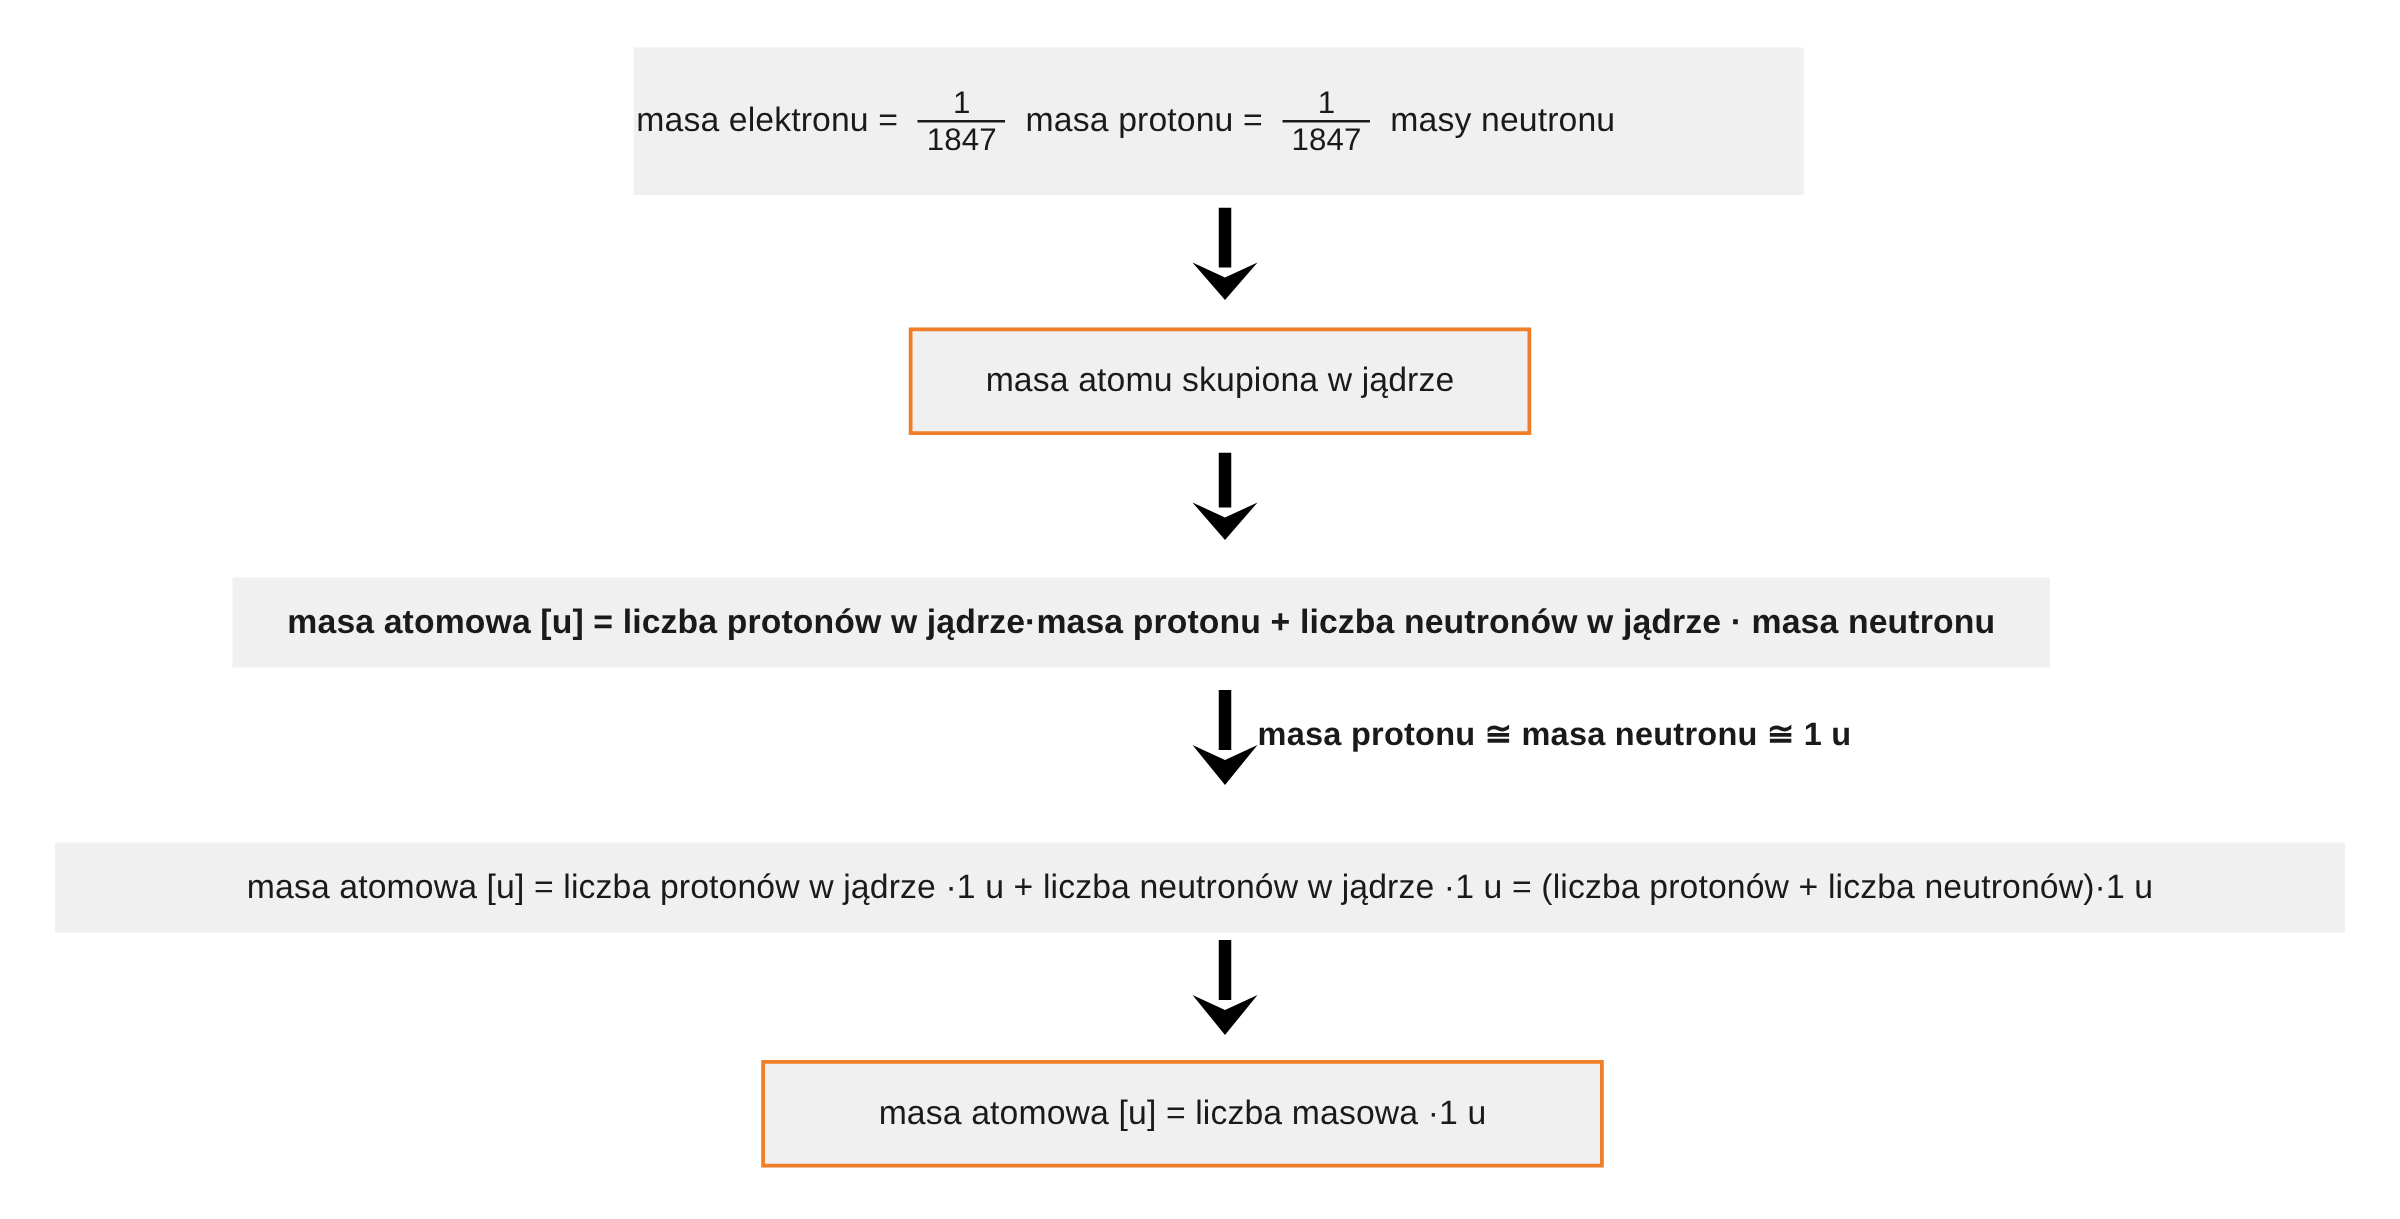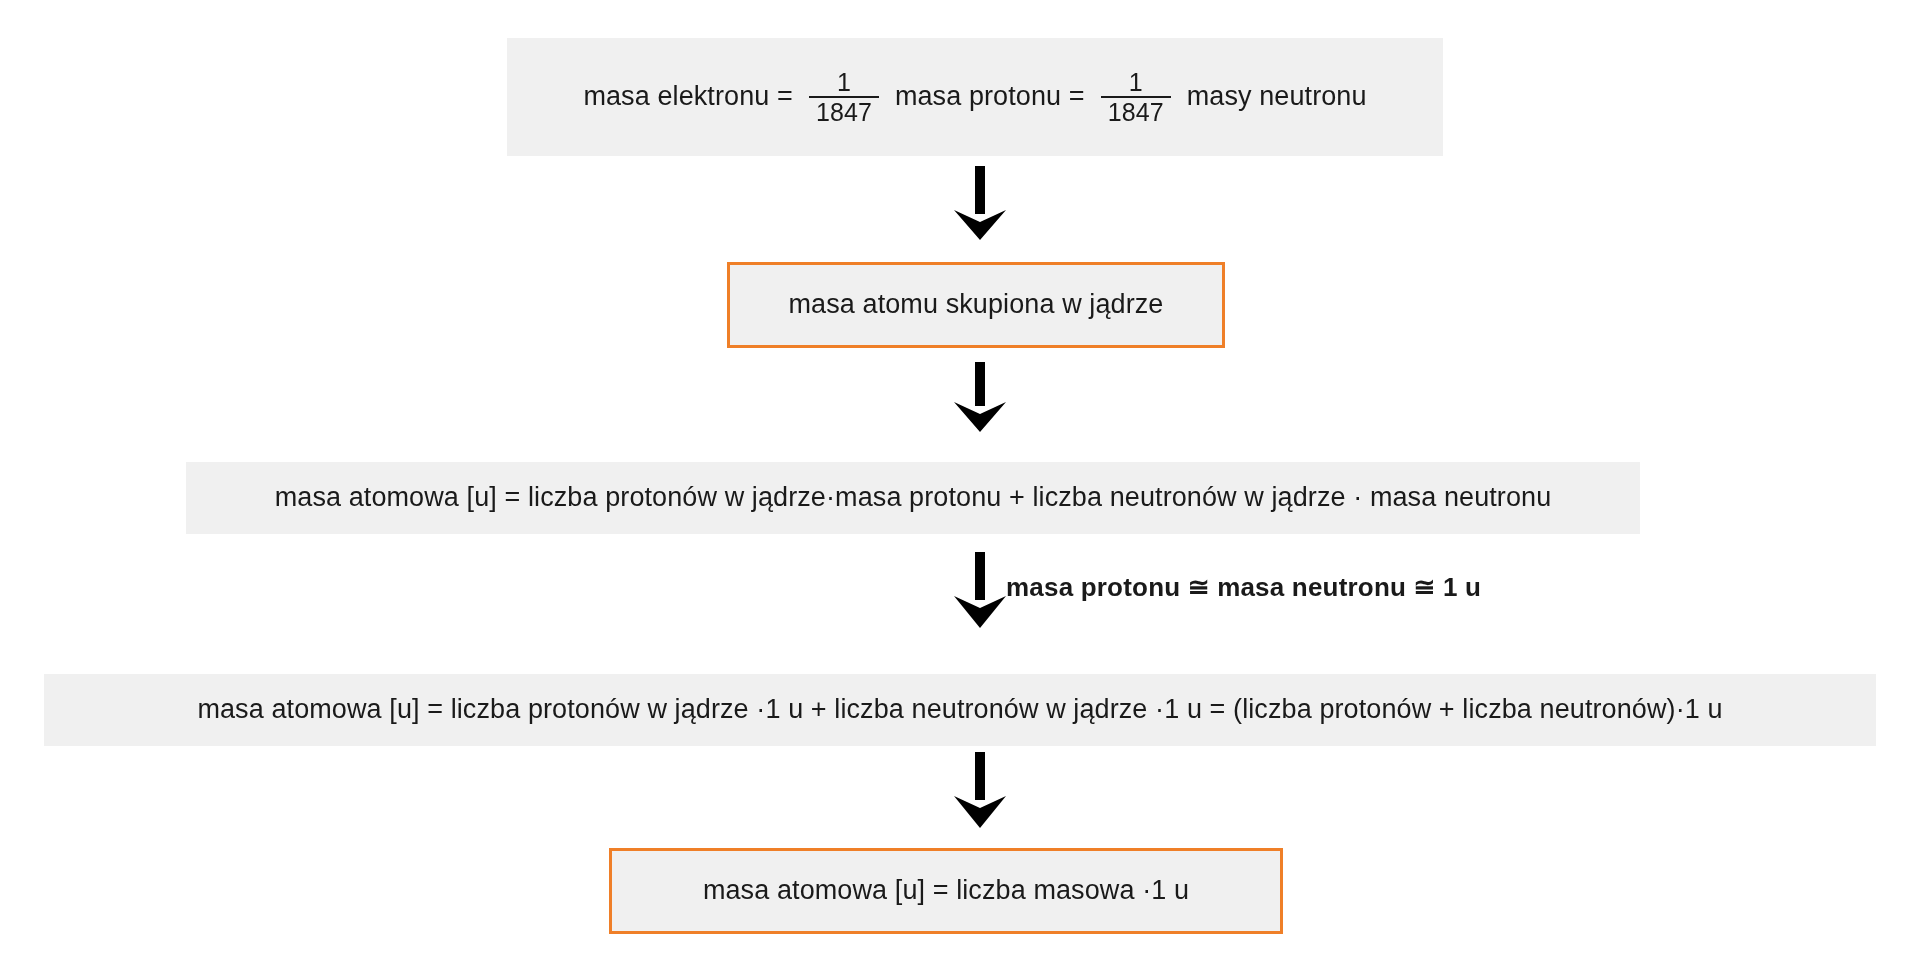--- a/index.html
+++ b/index.html
@@ -40,21 +40,21 @@
     border: 3px solid #ef7f28;
     background: #f0f0f0;
   }
 
   
   #box-electron {
     left: 507px;
     top: 38px;
     width: 936px;
     height: 118px;
-    justify-content: center;
+    justify-content: flex-start;
   }
   .formula-row {
     display: flex;
     align-items: center;
     justify-content: center;
     gap: 0;
     font-size: 27px;
   }
   .frm-text { padding: 0 2px; }
   .frac {
@@ -87,20 +87,21 @@
     width: 498px;
     height: 86px;
   }
 
   
   #box-atomic-mass-full {
     left: 186px;
     top: 462px;
     width: 1454px;
     height: 72px;
+    font-weight: bold;
   }
 
   
   #box-atomic-mass-simplified {
     left: 44px;
     top: 662px;
     width: 1832px;
     height: 72px;
     margin-top: 12px;
   }

